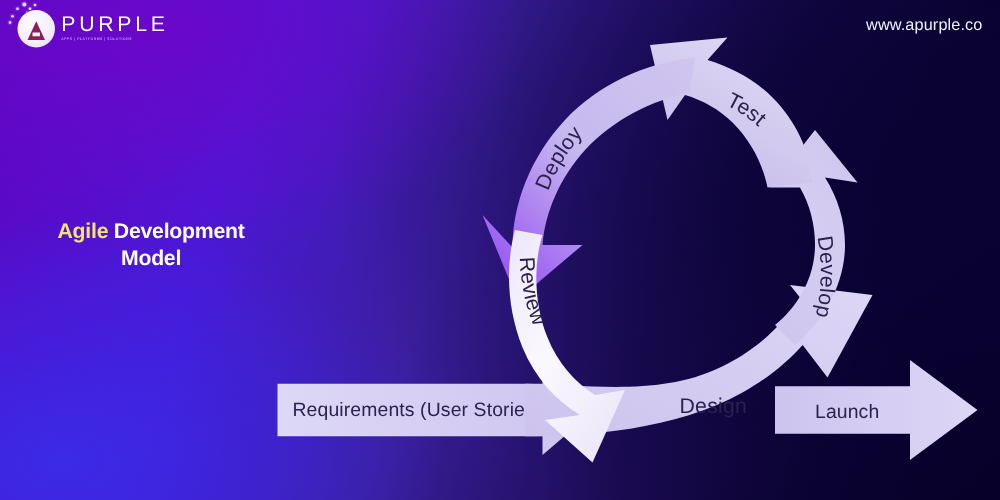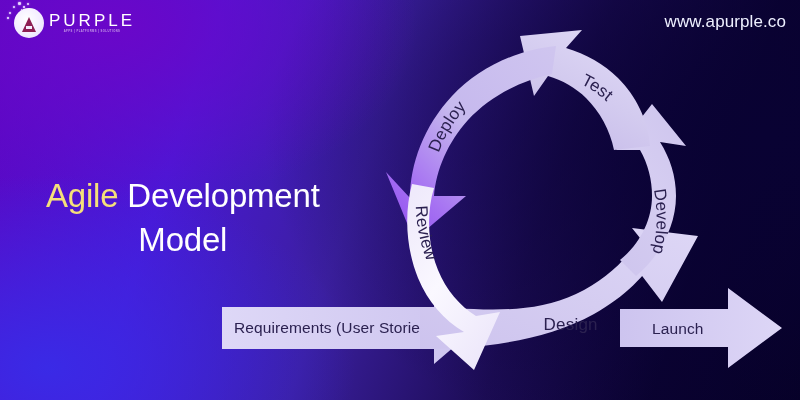--- a/index.html
+++ b/index.html
@@ -18,21 +18,21 @@
     background:
       radial-gradient(ellipse 62% 78% at 6% 92%,  #3a2ae6 0%, rgba(58,42,230,0) 62%),
       radial-gradient(ellipse 58% 70% at 14% 6%,  #6a07c9 0%, rgba(106,7,201,0) 66%),
       radial-gradient(ellipse 90% 120% at 96% 34%, #090233 0%, rgba(9,2,51,0) 70%),
       linear-gradient(108deg, #5c06c2 0%, #4a18d6 24%, #3b1f9f 45%, #1c0c55 66%, #0a0230 84%, #060126 100%);
   }
 
   
   #logo {
     position:absolute; left:14px; top:8px;
-    display:flex; align-items:center; gap:5px;text-align:center;
+    display:flex; align-items:center; gap:5px;
   }
   .logo-mark {
     position:relative;
     width:30px; height:30px; border-radius:50%;
     background:radial-gradient(circle at 42% 38%, #ffffff 0%, #f3ecff 58%, #e7dcf8 100%);
     display:flex; align-items:center; justify-content:center;
     flex:0 0 auto;
   }
   .logo-mark .tri {
     width:0; height:0;
@@ -59,28 +59,28 @@
   .logo-tag {
     display:block;
     color:#c79ae8; font-size:2.7px; font-weight:700;
     letter-spacing:.45px; margin-top:2px; white-space:nowrap;
     transform:scaleY(1.1); transform-origin:left top;
   }
 
   
   #site-url {
     position:absolute; right:14px; top:12px;
-    color:#eef0ff; font-size:17px; letter-spacing:.1px;
+    color:#eef0ff; font-size:13px; letter-spacing:.1px;
     white-space:nowrap;
   }
 
   
   #headline {
     position:absolute; left:46px; top:174px;
-    font-size:33px; font-weight:normal; line-height:1.32;
+    font-size:17px; font-weight:bold; line-height:1.32;
     letter-spacing:-.2px;
   }
   #headline .l1 { display:block; white-space:nowrap; }
   #headline .l2 { display:block; white-space:nowrap; color:#ffffff;text-align:center; }
   #headline .agile { color:#f5e07a; }
   #headline .rest  { color:#ffffff; }
 
   
   #diagram { position:absolute; left:0; top:0; width:800px; height:400px; }
   .cyc-label {

